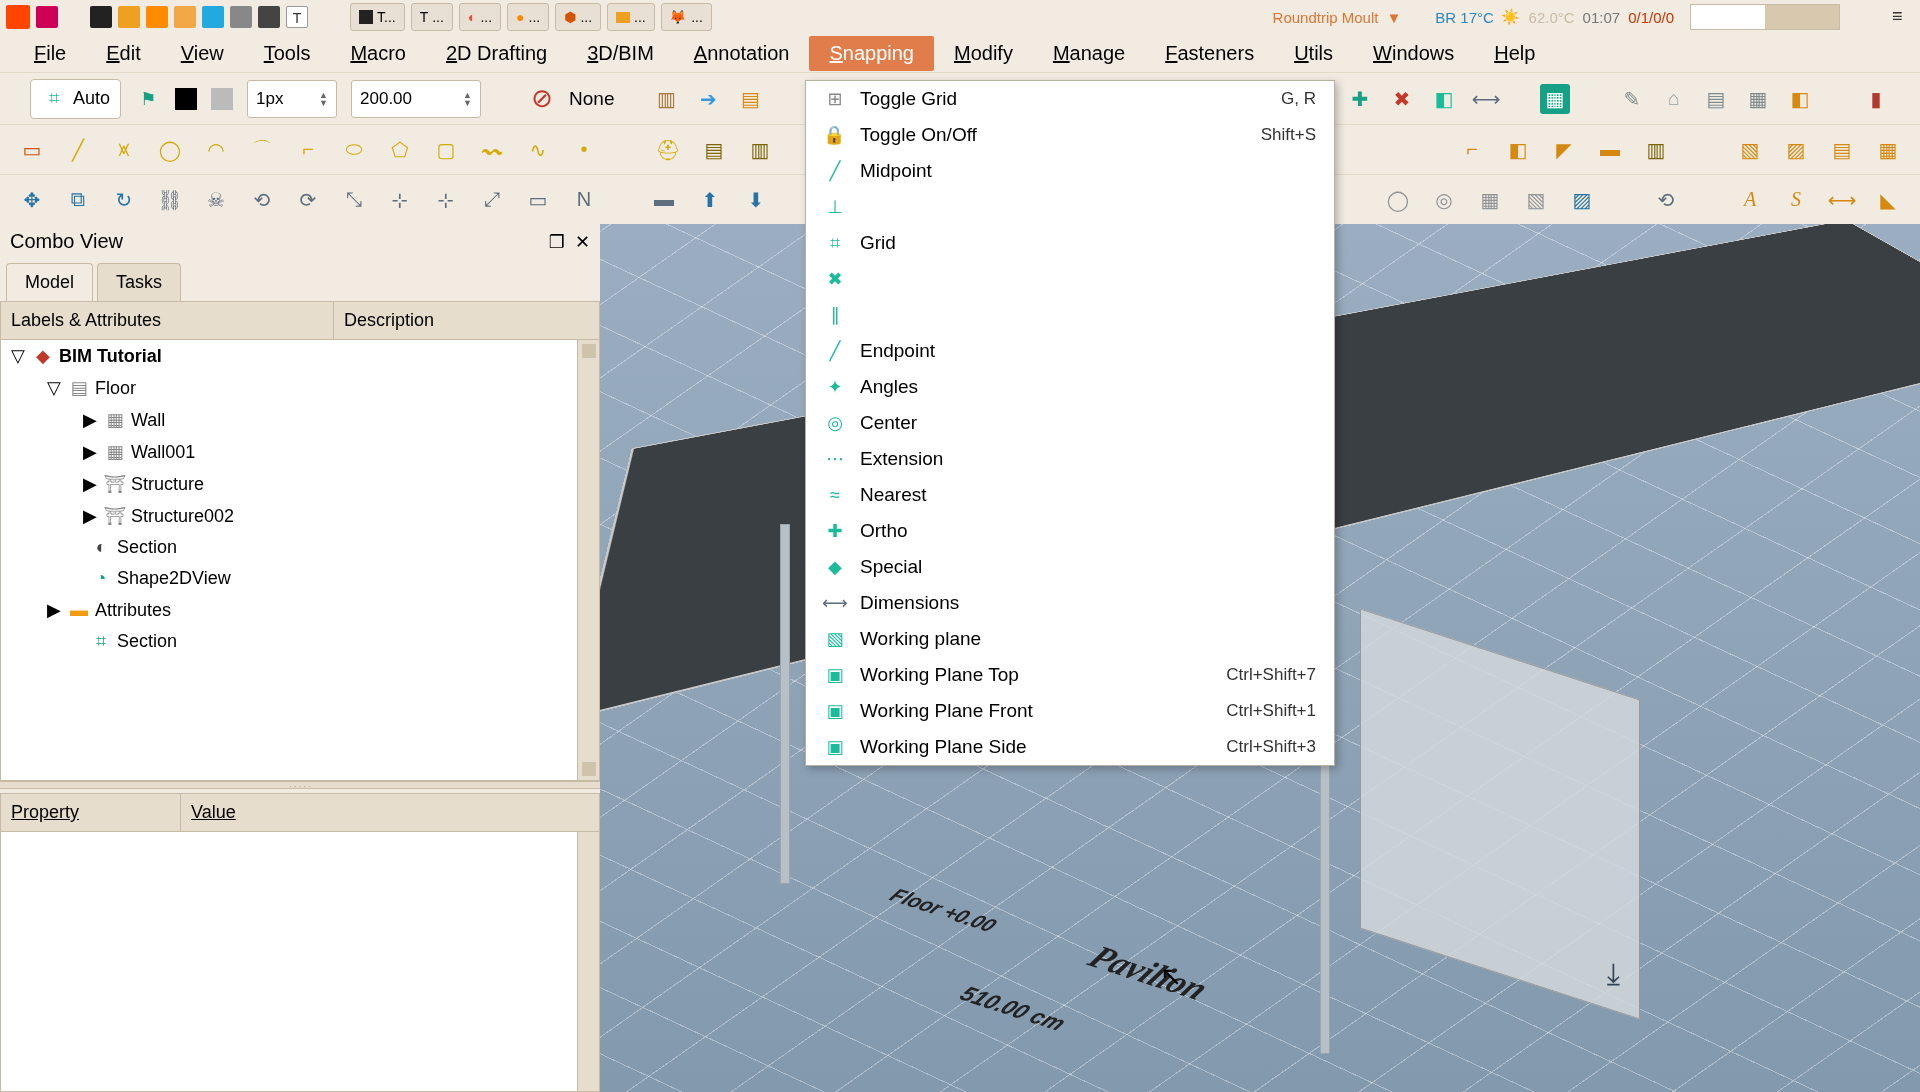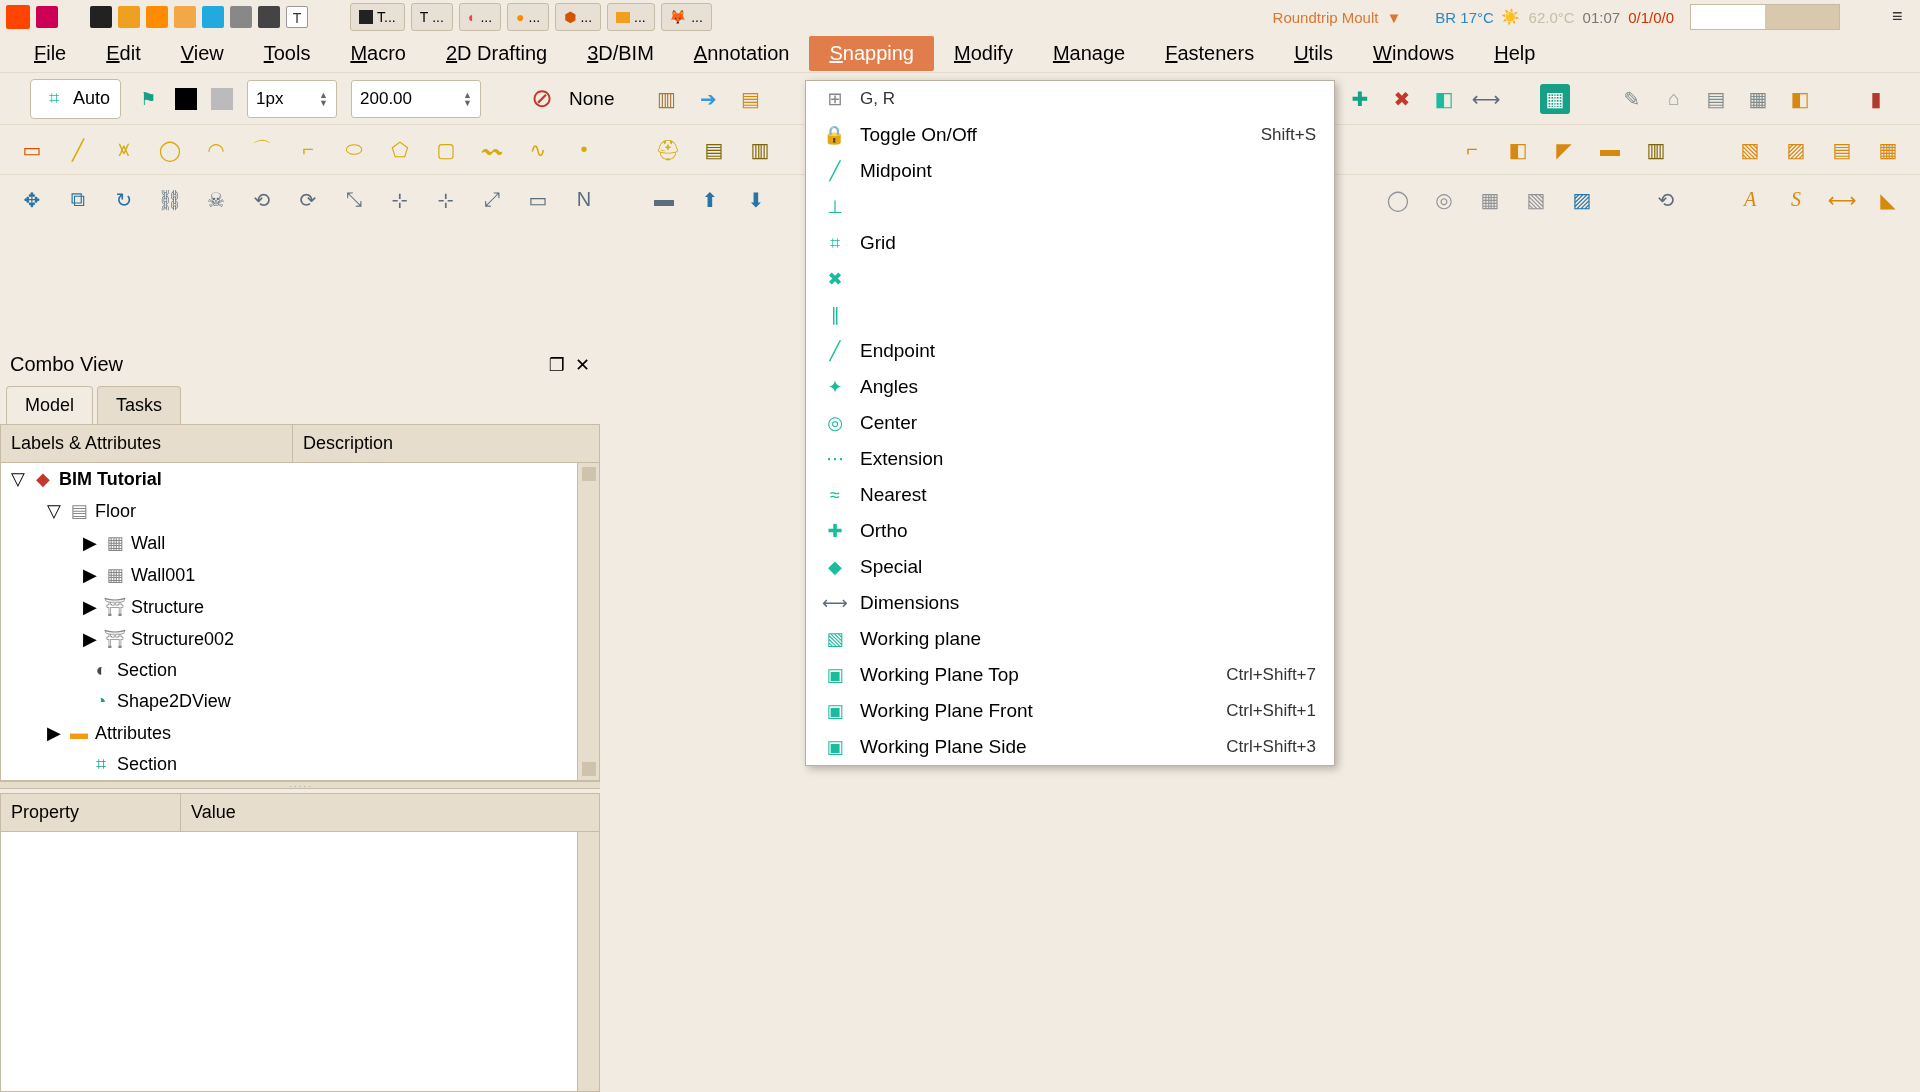--- a/index.html
+++ b/index.html
@@ -34,42 +34,42 @@
 .swatch { width: 22px; height: 22px; }
 .spinbox { height: 38px; background: #fff; border: 1px solid #c7bba6; border-radius: 3px; display: flex; align-items: center; padding: 0 8px; font-size: 17px; width: 90px; justify-content: space-between; }
 .spinbox.wide { width: 130px; }
 .spinbox .arrows { display: flex; flex-direction: column; font-size: 9px; line-height: 8px; color: #666; }
 
 
 .toolbar2, .toolbar3 { height: 50px; background: #f2ebe1; display: flex; align-items: center; padding: 0 18px; gap: 18px; border-top: 1px solid #e3dac9; }
 .tb-icon { width: 28px; height: 28px; display: inline-flex; align-items: center; justify-content: center; font-size: 20px; cursor: pointer; }
 
 
-.main { display: flex; height: calc(1092px - 34px - 38px - 52px - 50px - 50px); align-items: flex-end; }
+.main { display: flex; height: calc(1092px - 34px - 38px - 52px - 50px - 50px); }
 .panel { width: 600px; background: #f2ebe1; display: flex; flex-direction: column; }
 .panel-header { display: flex; align-items: center; justify-content: space-between; padding: 6px 10px; }
 .panel-header .title { font-size: 20px; }
 .panel-header .icons { display: flex; gap: 10px; }
 .tabs { display: flex; background: #f2ebe1; padding: 4px 6px 0 6px; gap: 4px; }
 .tab { padding: 8px 18px; background: #e6ddcc; border: 1px solid #c7bba6; border-bottom: none; border-radius: 4px 4px 0 0; font-size: 18px; cursor: pointer; }
 .tab.active { background: #f2ebe1; font-weight: 400; }
 .tree-hdr { display: flex; background: #e6ddcc; border: 1px solid #c7bba6; }
 .tree-hdr > div { padding: 8px 10px; font-size: 18px; }
-.tree-hdr .col1 { width: 292px; border-right: 1px solid #c7bba6; }
+.tree-hdr .col1 { width: 333px; border-right: 1px solid #c7bba6; }
 .tree-area { background: #fff; flex: 1; overflow-y: auto; border: 1px solid #c7bba6; border-top: none; position: relative; }
 .tree-area .scrollbar { position: absolute; right: 0; top: 0; bottom: 0; width: 22px; background: #e6ddcc; border-left: 1px solid #c7bba6; }
 .tree-area .scrollbar::before, .tree-area .scrollbar::after { content: ""; position: absolute; left: 4px; width: 14px; height: 14px; background: #cfc3ac; }
 .tree-area .scrollbar::before { top: 4px; }
 .tree-area .scrollbar::after { bottom: 4px; }
 .tree-node { display: flex; align-items: center; padding: 5px 8px; gap: 6px; font-size: 18px; }
 .tree-node .caret { width: 16px; }
 .tree-node .ico { width: 20px; height: 20px; display: inline-flex; align-items: center; justify-content: center; }
 .tree-node.bold { font-weight: 700; }
 .prop-hdr { display: flex; background: #e6ddcc; border: 1px solid #c7bba6; margin-top: 4px; }
-.prop-hdr > div { padding: 8px 10px; font-size: 18px; }
+.prop-hdr > div { padding: 8px 10px; font-size: 18px; text-decoration: underline; }
 .prop-hdr .col1 { width: 180px; border-right: 1px solid #c7bba6; }
 .prop-body { background: #fff; height: 260px; border: 1px solid #c7bba6; border-top: none; position: relative; }
 .prop-body .scrollbar2 { position: absolute; right: 0; top: 0; bottom: 0; width: 22px; background: #e6ddcc; border-left: 1px solid #c7bba6; }
 
 .viewport { flex: 1; background: linear-gradient(180deg, #9baec1 0%, #8399ad 100%); position: relative; overflow: hidden; }
 .viewport::before {
   content: ""; position: absolute; inset: -200px;
   background-image:
     repeating-linear-gradient(25deg, rgba(255,255,255,0.35) 0 1px, transparent 1px 60px),
     repeating-linear-gradient(-35deg, rgba(255,255,255,0.35) 0 1px, transparent 1px 60px);
@@ -365,20 +365,21 @@
     <div class="vp-text t2">Pavilion</div>
     <div class="vp-text t3">510.00 cm</div>
     <div style="position:absolute;left:560px;bottom:100px;font-size:26px;color:#000">↖</div>
     <div style="position:absolute;right:300px;bottom:100px;font-size:30px;color:#345">⤓</div>
   </div>
 </div>
 
 <div class="dropdown">
   <div class="item">
       <span class="mi-icon" style="color:#888">⊞</span>
+      <span class="mi-label">Toggle Grid</span>
       <span class="mi-short">G, R</span>
     </div>
   <div class="item">
       <span class="mi-icon" style="color:#1abc9c">🔒</span>
       <span class="mi-label">Toggle On/Off</span>
       <span class="mi-short">Shift+S</span>
     </div>
   <div class="item">
       <span class="mi-icon" style="color:#1abc9c">╱</span>
       <span class="mi-label">Midpoint</span>

